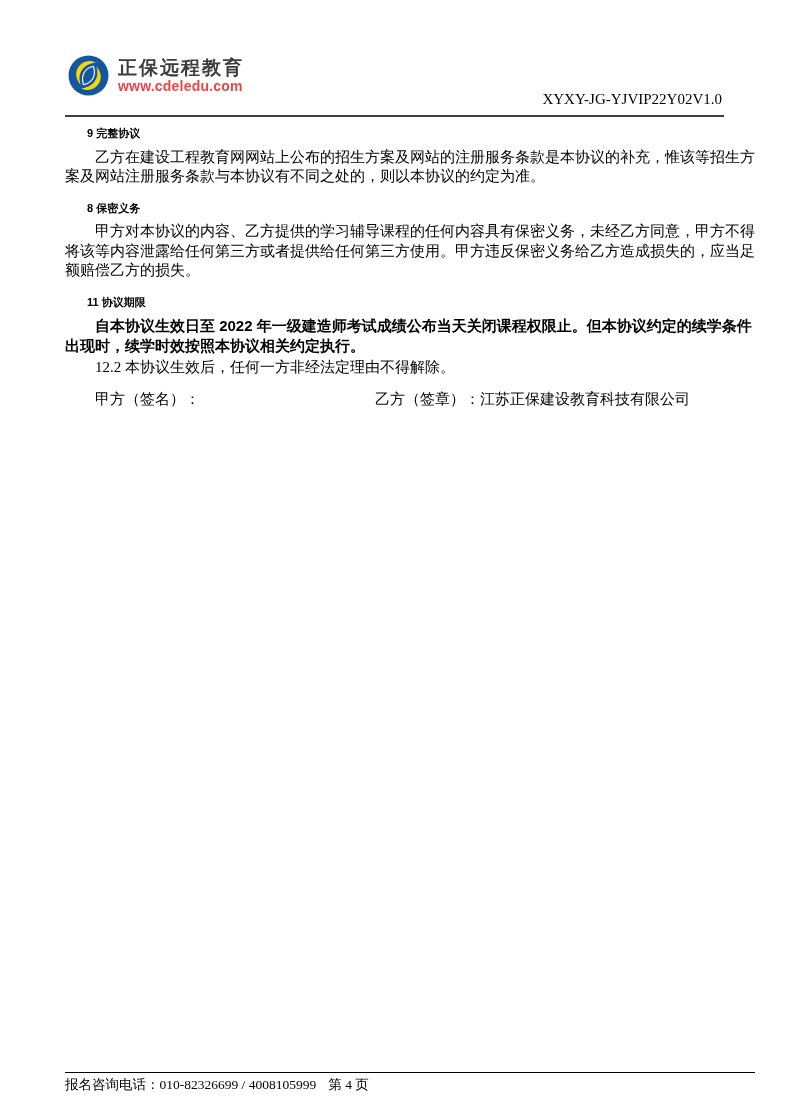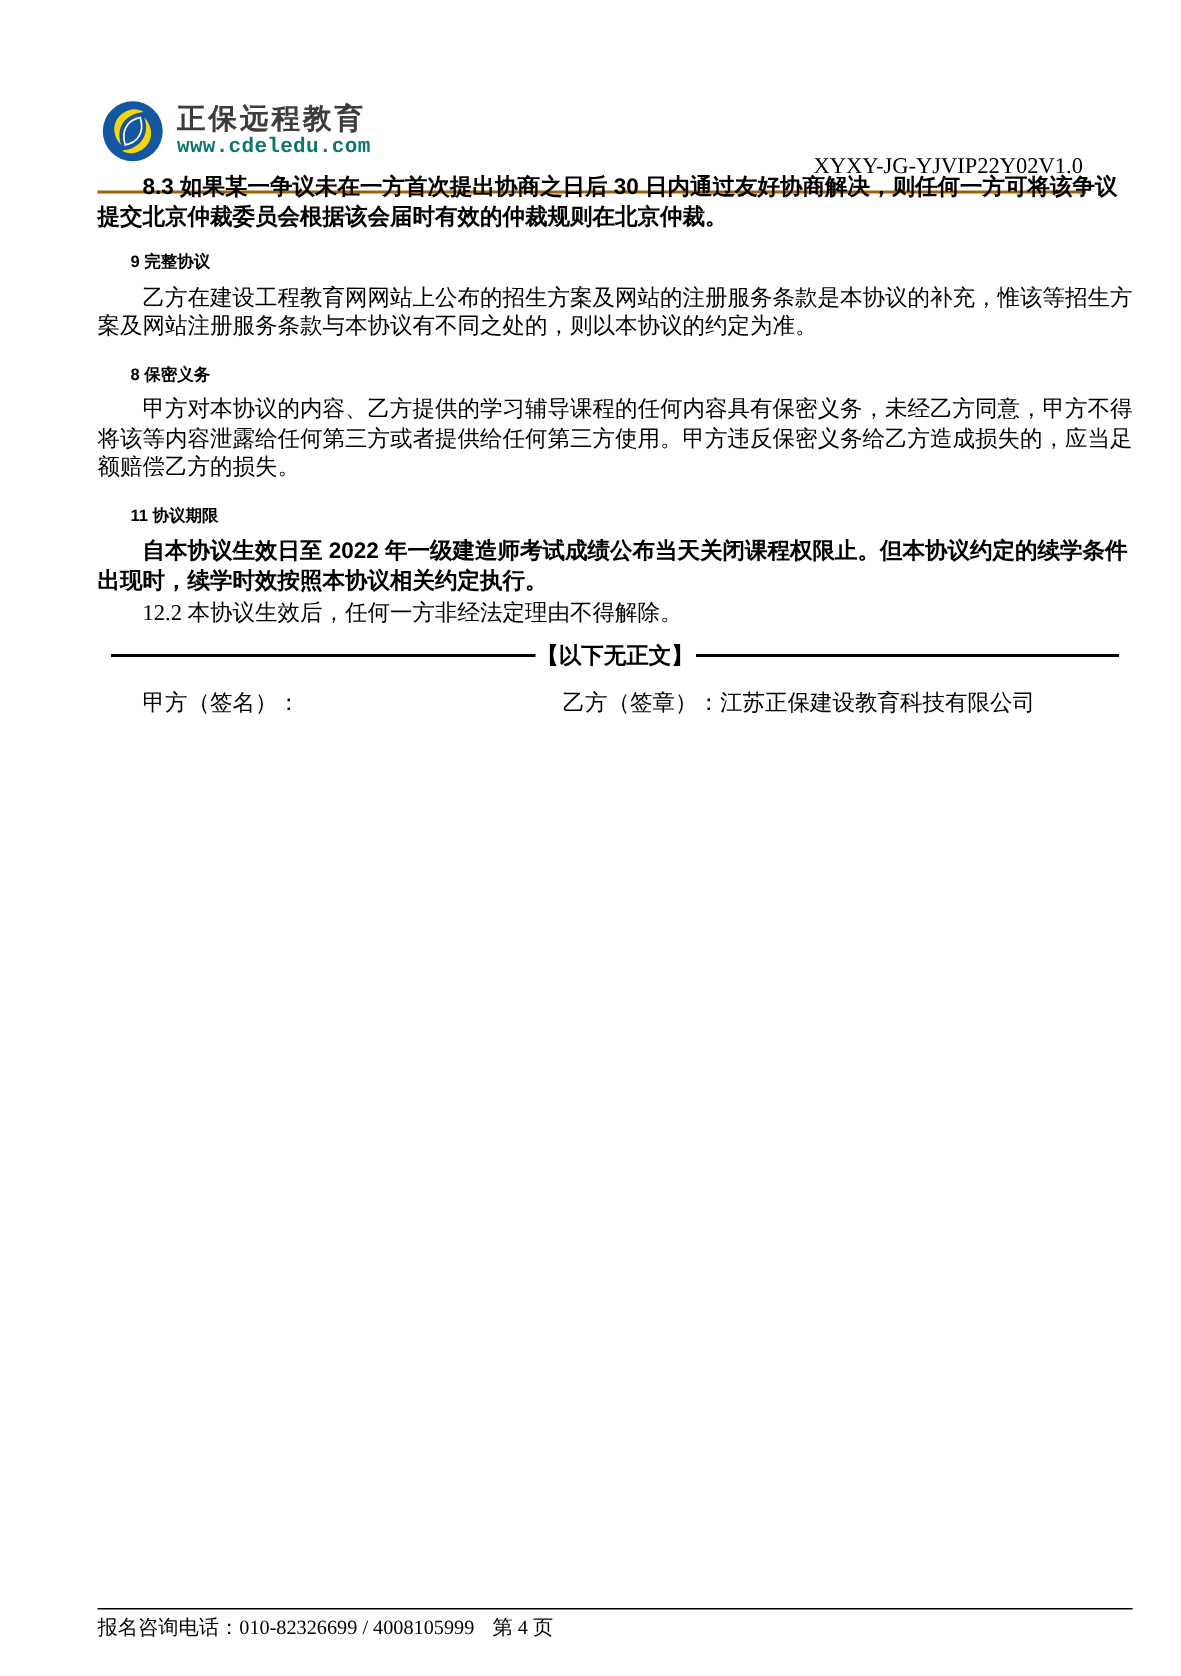--- a/index.html
+++ b/index.html
@@ -10,49 +10,49 @@
     background: #ffffff;
     color: #000000;
     font-family: "Liberation Serif", serif;
     overflow: hidden;
   }
 
   
   .header {
     position: absolute;
     left: 65px;
-    top: 16px;
+    top: 4px;
     width: 659px;
     height: 111px;
-    border-bottom: 2px solid #a16207;
+    border-bottom: 2px solid #404040;
   }
   .logo {
     position: absolute;
     left: 3px;
     top: 51px;
     display: flex;
     align-items: center;
     gap: 9px;
   }
   .logo-text { display: flex; flex-direction: column; }
   .brand-name {
     font-family: "Liberation Sans", sans-serif;
     font-weight: bold;
     font-size: 19px;
     letter-spacing: 2px;
     color: #3d3d3d;
     line-height: 1.15;
     white-space: nowrap;
   }
   .brand-site {
-    font-family: Liberation Mono, monospace;
+    font-family: Liberation Sans, sans-serif;
     font-weight: bold;
     font-size: 14px;
     letter-spacing: 0.2px;
-    color: #0f766e;
+    color: #ef4444;
     line-height: 1.1;
     white-space: nowrap;
   }
   .doc-code {
     position: absolute;
     right: 2px;
     bottom: 7px;
     font-family: "Liberation Serif", serif;
     font-size: 15px;
     white-space: nowrap;
@@ -149,35 +149,29 @@
       <div class="logo-text">
         <span class="brand-name">正保远程教育</span>
         <span class="brand-site">www.cdeledu.com</span>
       </div>
     </div>
     <div class="doc-code">XYXY-JG-YJVIP22Y02V1.0</div>
   </div>
 
   <div class="doc-body">
     <div id="blocks-container">
-        <p class="blk p-bold">8.3 如果某一争议未在一方首次提出协商之日后 30 日内通过友好协商解决，则任何一方可将该争议提交北京仲裁委员会根据该会届时有效的仲裁规则在北京仲裁。</p>
         <h2 class="blk heading">9 完整协议</h2>
         <p class="blk p">乙方在建设工程教育网网站上公布的招生方案及网站的注册服务条款是本协议的补充，惟该等招生方案及网站注册服务条款与本协议有不同之处的，则以本协议的约定为准。</p>
         <h2 class="blk heading">8 保密义务</h2>
         <p class="blk p">甲方对本协议的内容、乙方提供的学习辅导课程的任何内容具有保密义务，未经乙方同意，甲方不得将该等内容泄露给任何第三方或者提供给任何第三方使用。甲方违反保密义务给乙方造成损失的，应当足额赔偿乙方的损失。</p>
         <h2 class="blk heading">11 协议期限</h2>
         <p class="blk p-bold">自本协议生效日至 2022 年一级建造师考试成绩公布当天关闭课程权限止。但本协议约定的续学条件出现时，续学时效按照本协议相关约定执行。</p>
         <p class="blk p">12.2 本协议生效后，任何一方非经法定理由不得解除。</p>
       </div>
 
-    <div class="divider">
-      <span class="dline"></span>
-      <span class="dtext">【以下无正文】</span>
-      <span class="dline"></span>
-    </div>
 
     <div class="signatures">
       <span class="sig-a">甲方（签名）：</span>
       <span class="sig-b">乙方（签章）：江苏正保建设教育科技有限公司</span>
     </div>
   </div>
 
   <div class="footer">
     <span>报名咨询电话：010-82326699 / 4008105999</span><span class="page-num">第 4 页</span>
   </div>

